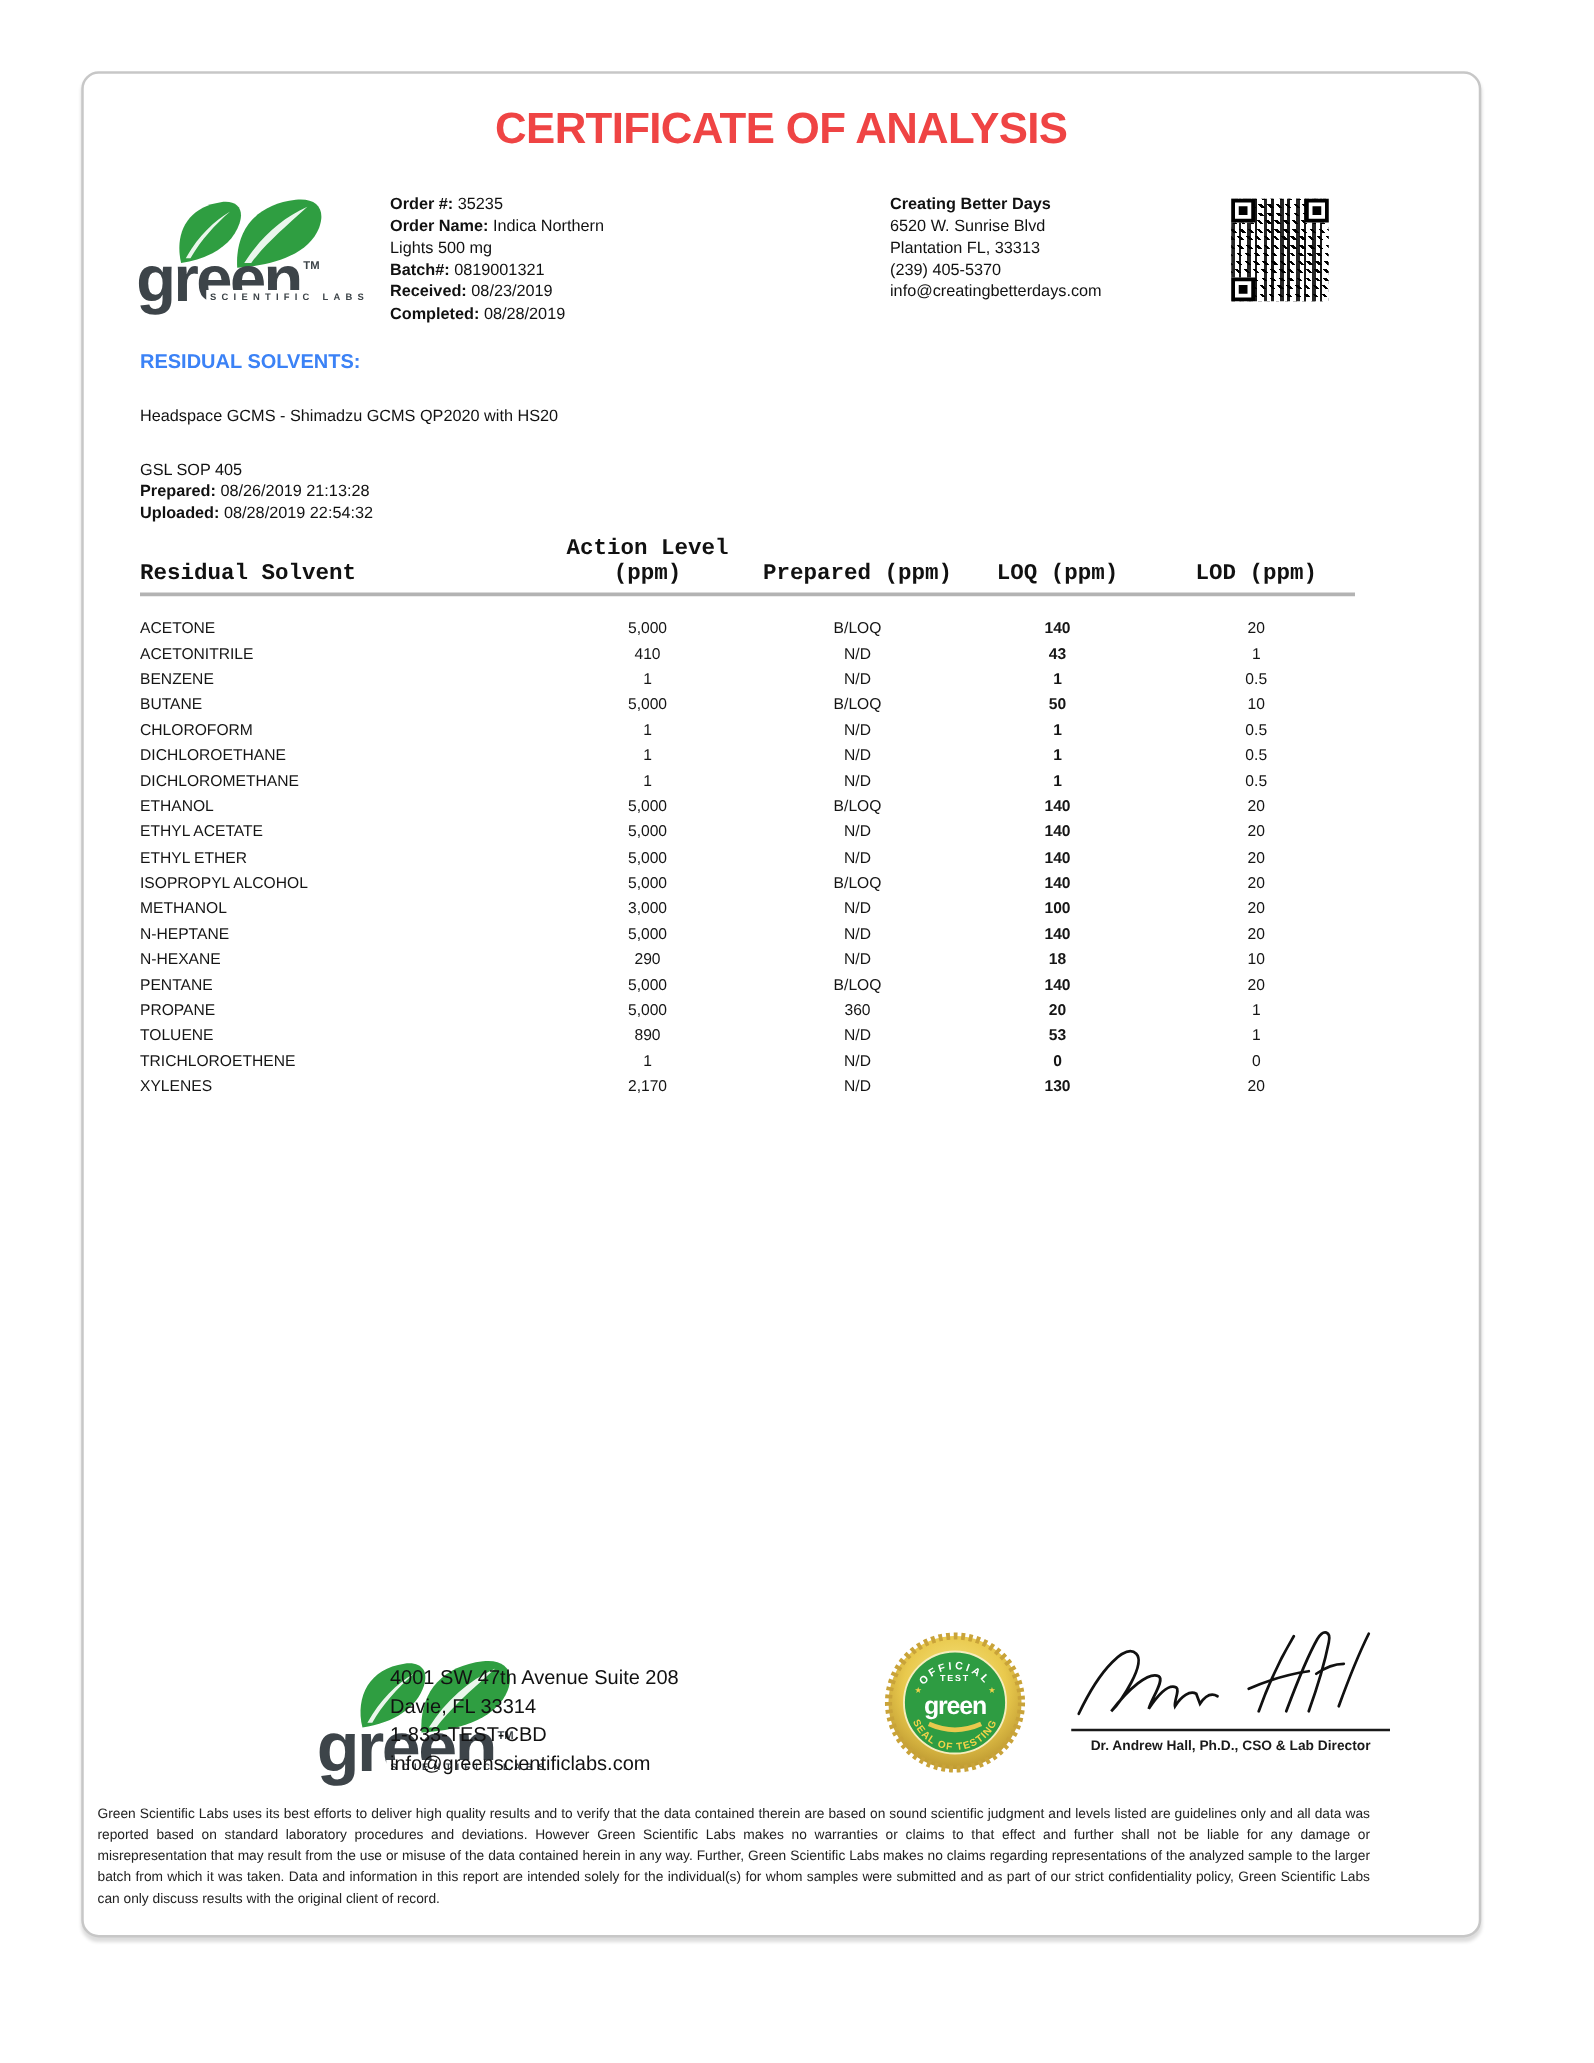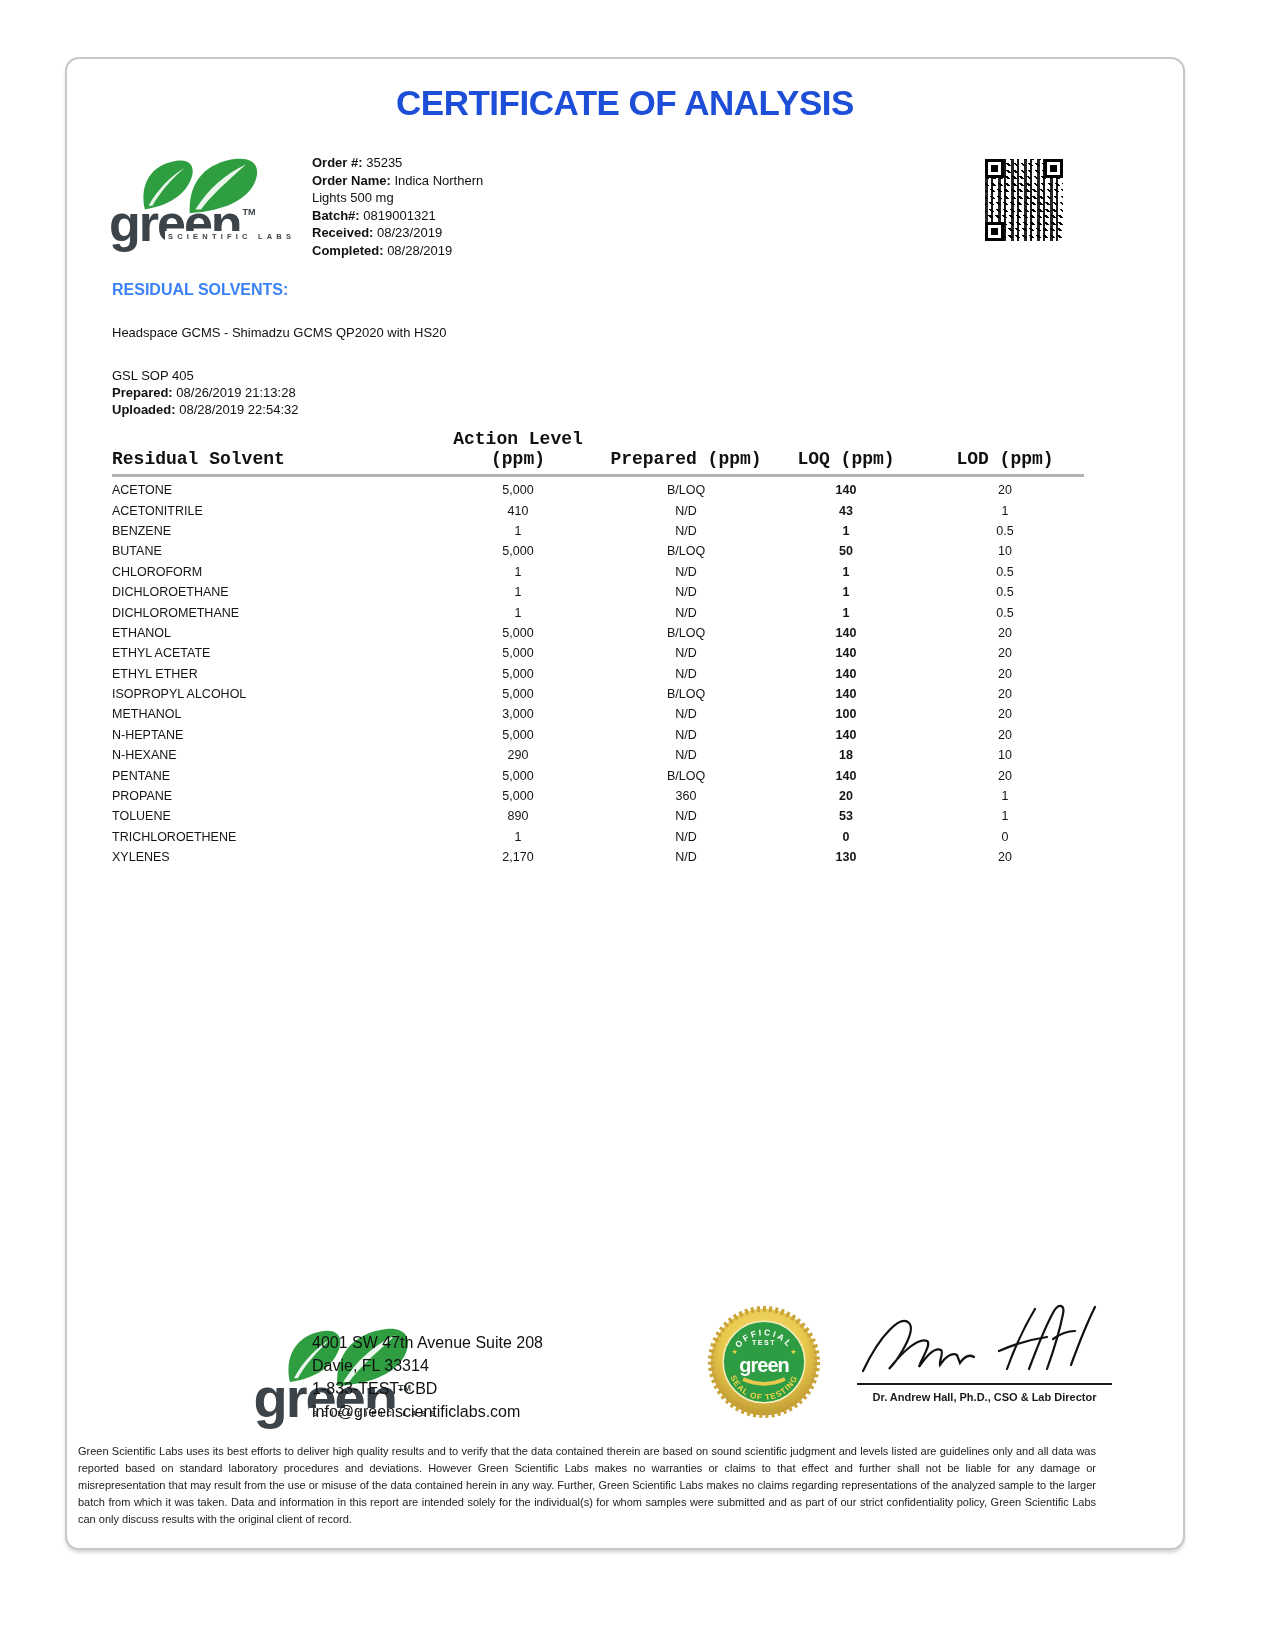--- a/index.html
+++ b/index.html
@@ -8,21 +8,21 @@
   body { position:relative; overflow:hidden; }
 
   .card { position:absolute; left:65px; top:57px; width:1120px; height:1493px;
     background:#fff; border:2px solid #c7c7c7; border-radius:14px;
     box-shadow:0 3px 3px rgba(0,0,0,.14); }
 
   .abs { position:absolute; }
 
   
   .doc-title { left:0; top:24px; width:100%; text-align:center;
-    font-size:35px; font-weight:bold; letter-spacing:-.5px; color:#1d4ed8; }
+    font-size:35px; font-weight:bold; letter-spacing:-.5px; color:#ef4444; }
 
   
   .logo { display:inline-block; position:relative; }
   .logo svg.leaves { display:block; margin-left:26px; }
   .logo .word { font-weight:800; color:#3d4449; letter-spacing:-2px;
     line-height:.85; margin-top:-14px; }
   .logo .tm { font-size:9px; font-weight:bold; color:#3d4449; letter-spacing:0;
     vertical-align:26px; margin-left:2px; }
   .logo .tagline { position:absolute; left:24px; bottom:3px; background:#fff;
     font-size:7.5px; font-weight:bold; color:#3d4449; letter-spacing:4.2px;
@@ -58,21 +58,21 @@
     padding-bottom:5px; }
   .t-row { display:flex; height:20.4px; align-items:center; }
   .t-cell { display:block; }
   .c0 { width:318px; text-align:left; }
   .c1 { width:176px; text-align:center; }
   .c2 { width:160px; text-align:center; }
   .c3 { width:160px; text-align:center;font-weight:bold; }
   .c4 { width:158px; text-align:center; }
   .t-head .c0 { font-size:18px; font-weight:bold; }
   .t-head .t-cell { font-weight:bold; font-size:18px;font-family:Liberation Mono, monospace; }
-  .t-body { padding-top:3px; }
+  .t-body { padding-top:15px; }
   .t-body .t-cell { font-size:12.5px; color:#151515; }
 
   
   .footer-address { left:245px; top:1272px; font-size:16px; line-height:23px; }
   .seal { left:640px; top:1246px; }
   .sig-block { left:790px; top:1240px; width:260px; }
   .sig-line { position:absolute; left:0; top:84px; width:255px; border-top:2px solid #1a1a1a; }
   .sig-name { position:absolute; left:0; top:92px; width:255px; text-align:center;
     font-size:11px; font-weight:bold; color:#1a1a1a; }
 
@@ -103,20 +103,27 @@
   
   <div class="abs order-block">
     <div class="line"><b>Order #:</b> <span>35235</span></div>
     <div class="line"><b>Order Name:</b> <span>Indica Northern Lights 500 mg</span></div>
     <div class="line"><b>Batch#:</b> <span>0819001321</span></div>
     <div class="line"><b>Received:</b> <span>08/23/2019</span></div>
     <div class="line"><b>Completed:</b> <span>08/28/2019</span></div>
   </div>
 
   
+  <div class="abs client-block">
+    <div class="line">Creating Better Days</div>
+    <div class="line">6520 W. Sunrise Blvd</div>
+    <div class="line">Plantation FL, 33313</div>
+    <div class="line">(239) 405-5370</div>
+    <div class="line">info@creatingbetterdays.com</div>
+  </div>
 
   
   <div class="abs qr">
     <div class="finder f-tl"></div>
     <div class="finder f-tr"></div>
     <div class="finder f-bl"></div>
   </div>
 
   
   <div class="abs section-heading">RESIDUAL SOLVENTS:</div>

